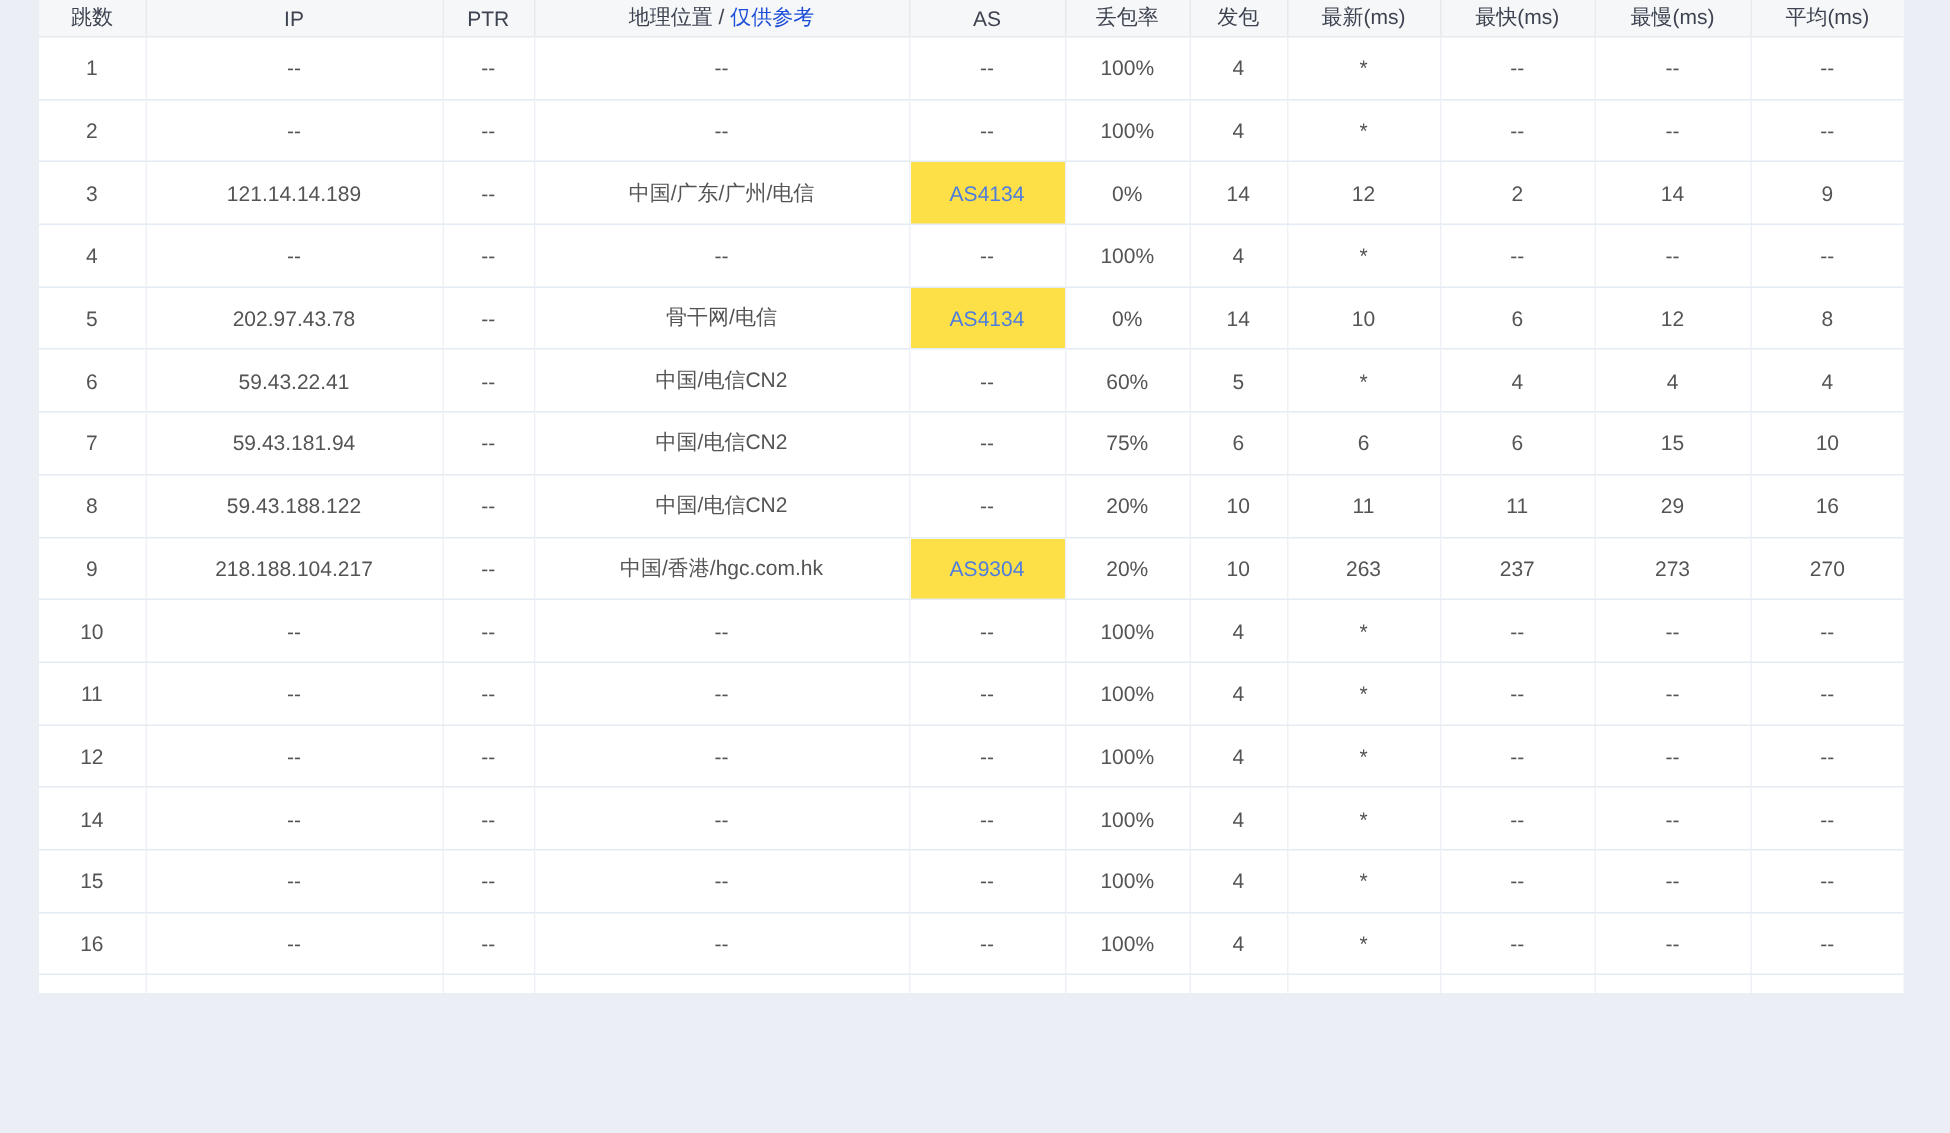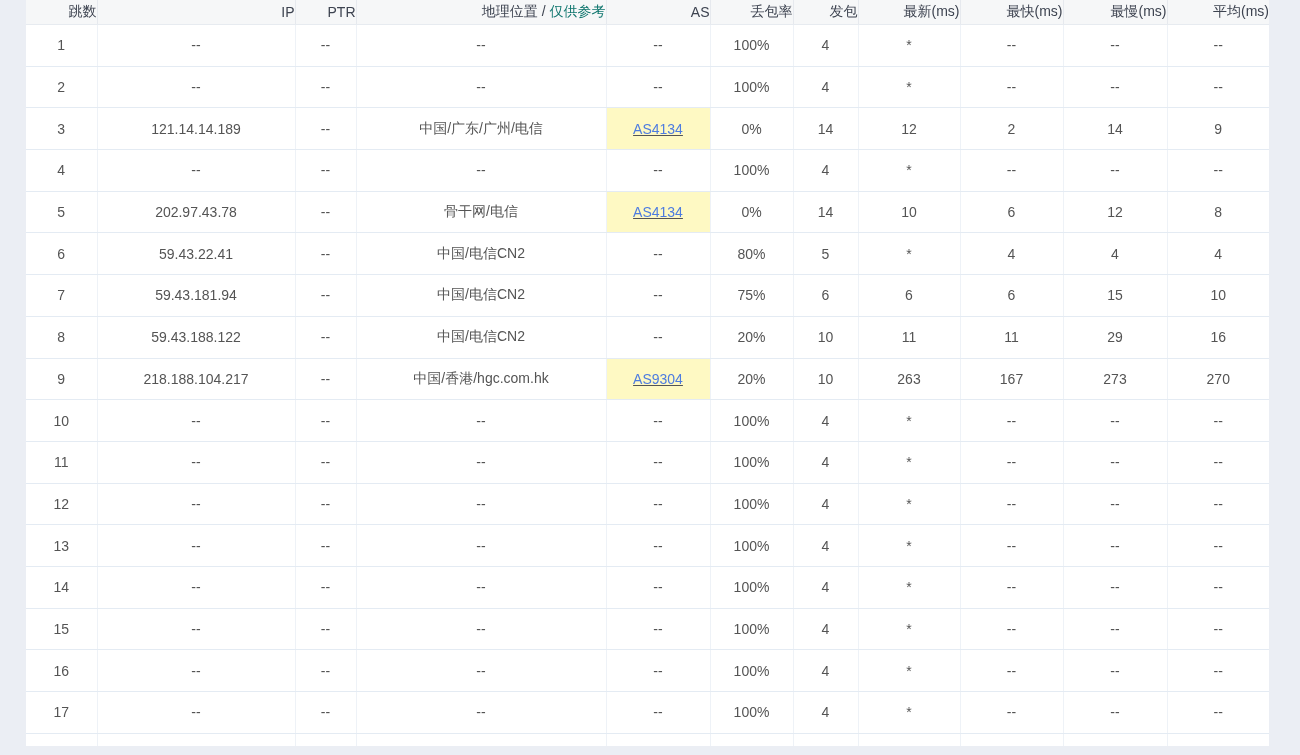--- a/index.html
+++ b/index.html
@@ -17,39 +17,39 @@
   }
   thead th{
     height:24px;
     background:#f6f7f8;
     font-weight:normal;
     color:#3d4350;
     font-size:14px;
     border-right:1px solid #e6e9ee;
     border-bottom:1px solid #e7ebf0;
     padding:0;
-    text-align:right;
+    text-align:center;
   }
   thead th:last-child{border-right:none;margin-top:28px;}
   tbody td{
     height:40.7px;
     text-align:center;
     font-size:14px;
     color:#545454;
     border-right:1px solid #eef2f7;
     border-bottom:1px solid #e4ebf3;
     padding:0;
     overflow:hidden;
     white-space:nowrap;
   }
   tbody td:last-child{border-right:none;}
   tbody tr.filler td{height:12px;border-bottom:none;}
-  td.as-linked{background:#fef9c3;text-decoration:underline;}
+  td.as-linked{background:#fde047;}
   .as-link{color:#4d7ce0;text-decoration:none;cursor:pointer;}
-  .geo-note{color:#0f766e;}
+  .geo-note{color:#1d4ed8;}
 </style>
 </head>
 <body>
 
 <div class="table-wrap">
   <table>
     <colgroup>
       <col style="width:71px">
         <col style="width:198px">
         <col style="width:61px">
@@ -142,21 +142,21 @@
     <td>6</td>
     <td>12</td>
     <td>8</td>
   </tr>
         <tr>
     <td>6</td>
     <td>59.43.22.41</td>
     <td>--</td>
     <td>中国/电信CN2</td>
     <td>--</td>
-    <td>80%</td>
+    <td>60%</td>
     <td>5</td>
     <td>*</td>
     <td>4</td>
     <td>4</td>
     <td>4</td>
   </tr>
         <tr>
     <td>7</td>
     <td>59.43.181.94</td>
     <td>--</td>
@@ -184,21 +184,21 @@
   </tr>
         <tr>
     <td>9</td>
     <td>218.188.104.217</td>
     <td>--</td>
     <td>中国/香港/hgc.com.hk</td>
     <td class="as-linked"><a class="as-link">AS9304</a></td>
     <td>20%</td>
     <td>10</td>
     <td>263</td>
-    <td>167</td>
+    <td>237</td>
     <td>273</td>
     <td>270</td>
   </tr>
         <tr>
     <td>10</td>
     <td>--</td>
     <td>--</td>
     <td>--</td>
     <td>--</td>
     <td>100%</td>
@@ -228,33 +228,20 @@
     <td>--</td>
     <td>--</td>
     <td>100%</td>
     <td>4</td>
     <td>*</td>
     <td>--</td>
     <td>--</td>
     <td>--</td>
   </tr>
         <tr>
-    <td>13</td>
-    <td>--</td>
-    <td>--</td>
-    <td>--</td>
-    <td>--</td>
-    <td>100%</td>
-    <td>4</td>
-    <td>*</td>
-    <td>--</td>
-    <td>--</td>
-    <td>--</td>
-  </tr>
-        <tr>
     <td>14</td>
     <td>--</td>
     <td>--</td>
     <td>--</td>
     <td>--</td>
     <td>100%</td>
     <td>4</td>
     <td>*</td>
     <td>--</td>
     <td>--</td>
@@ -268,33 +255,20 @@
     <td>--</td>
     <td>100%</td>
     <td>4</td>
     <td>*</td>
     <td>--</td>
     <td>--</td>
     <td>--</td>
   </tr>
         <tr>
     <td>16</td>
-    <td>--</td>
-    <td>--</td>
-    <td>--</td>
-    <td>--</td>
-    <td>100%</td>
-    <td>4</td>
-    <td>*</td>
-    <td>--</td>
-    <td>--</td>
-    <td>--</td>
-  </tr>
-        <tr>
-    <td>17</td>
     <td>--</td>
     <td>--</td>
     <td>--</td>
     <td>--</td>
     <td>100%</td>
     <td>4</td>
     <td>*</td>
     <td>--</td>
     <td>--</td>
     <td>--</td>

